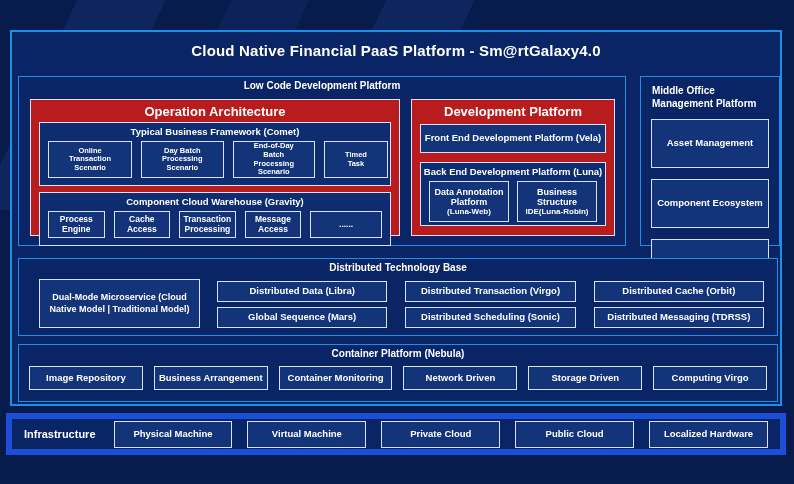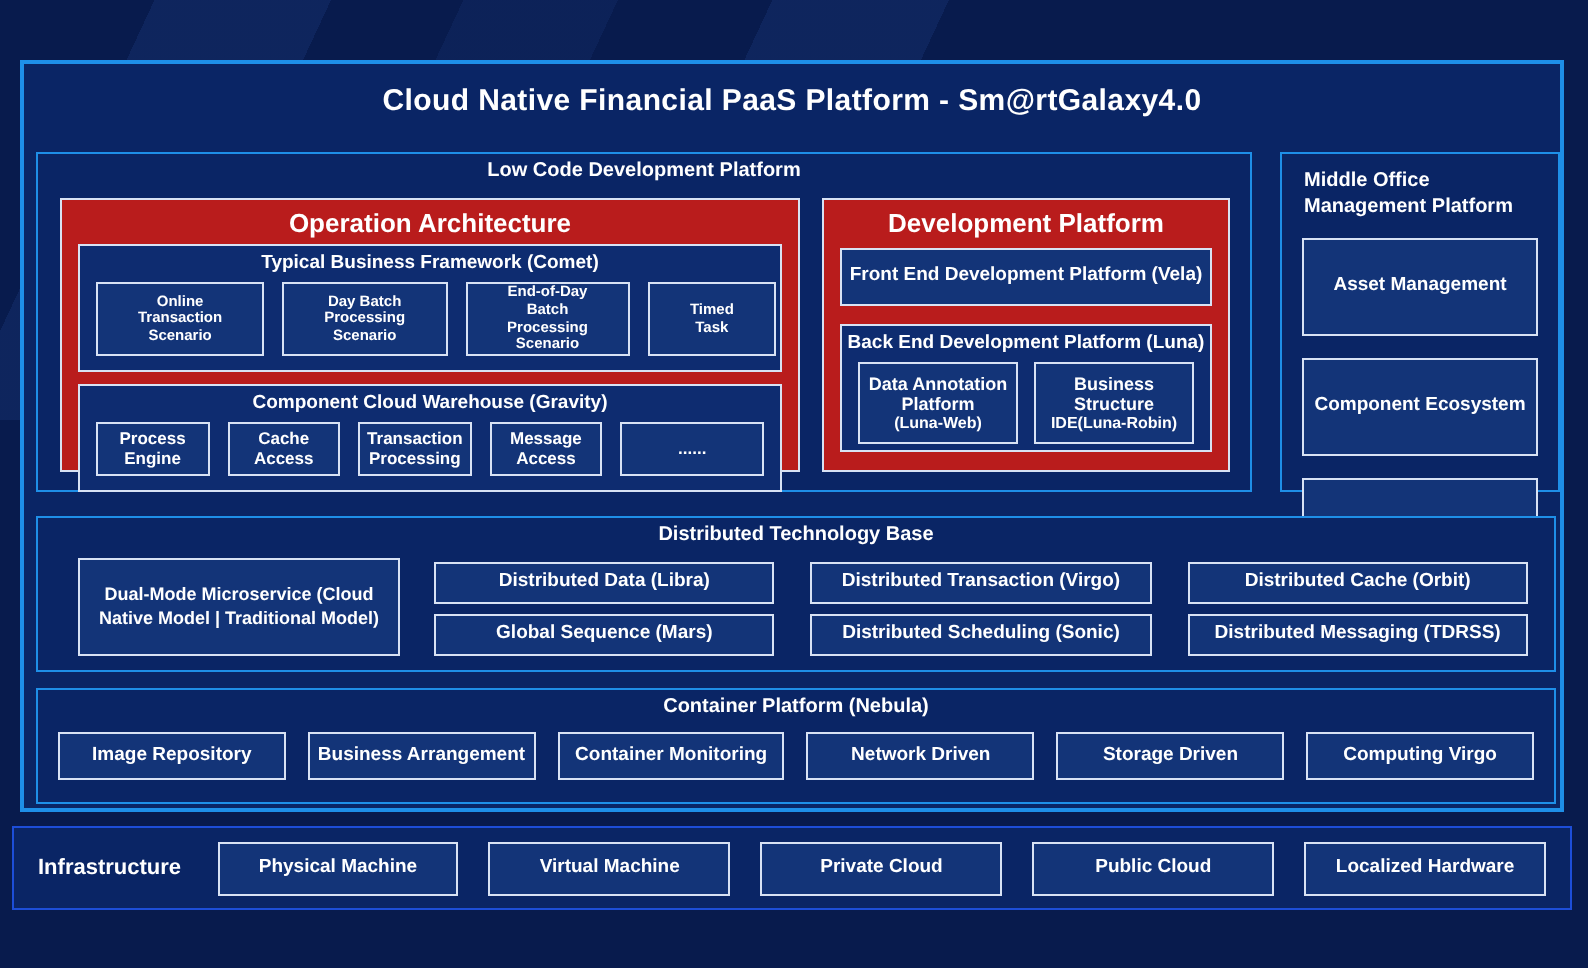--- a/index.html
+++ b/index.html
@@ -86,21 +86,21 @@
     column-gap: 18px; row-gap: 5px;
   }
   .dist-leaf { height: 21px; font-size: 9.5px; }
   
   .cp { left: 6px; top: 312px; width: 760px; height: 58px; }
   .cp-row { display: flex; gap: 11px; margin: 7px 10px 0; }
   .cp-leaf { flex: 1; height: 24px; font-size: 9.5px; }
   
   .infra {
     position: absolute; left: 6px; top: 413px; width: 780px; height: 42px;
-    border: 1px solid #1d4ed8; background: #0a2565;
+    border: 6px solid #1d4ed8; background: #0a2565;
     display: flex; align-items: center; padding: 0 12px; gap: 15px;
   }
   .infra-label { font-size: 11px; font-weight: bold; white-space: nowrap; margin-right: 3px; }
   .infra-leaf { flex: 1; height: 27px; font-size: 9.5px; }
 </style>
 </head>
 <body>
 
 <div class="streaks"></div>
 

